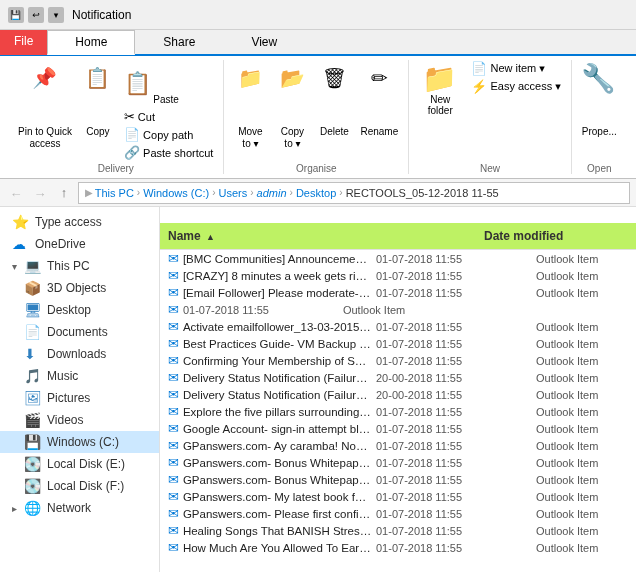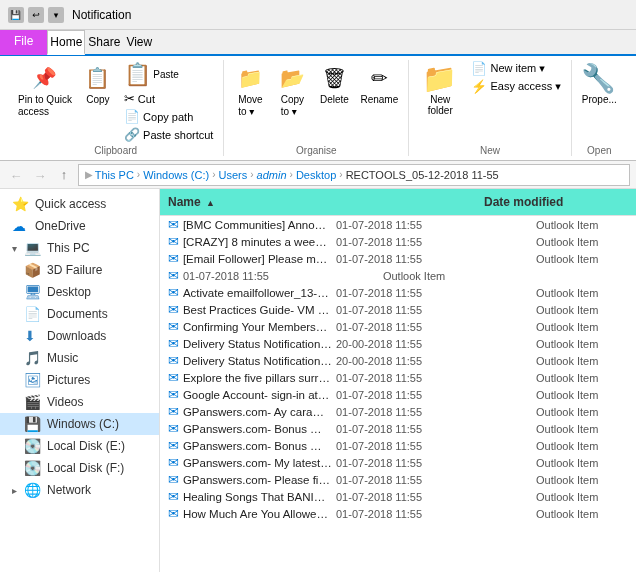--- a/index.html
+++ b/index.html
@@ -18,34 +18,34 @@
     .title-icon { width: 16px; height: 16px; background: #bbb; border-radius: 2px; display: flex; align-items: center; justify-content: center; font-size: 9px; }
 
     
     .ribbon-tabs {
       display: flex;
       background: #f0f0f0;
       border-bottom: 2px solid #0078d7;
       padding-left: 0;
     }
     .ribbon-tab {
-      padding: 4px 2px;
+      padding: 4px 27px;
       font-size: 12px;
       cursor: pointer;
       border: 1px solid transparent;
       margin-bottom: -1px;
     }
     .ribbon-tab.active {
       background: #fff;
       border: 1px solid #c0c0c0;
       border-bottom: 2px solid #fff;
       color: #000;
     }
     .ribbon-tab.file {
-      background: #d946ef;
+      background: #ef4444;
       color: #fff;
       border: none;
       padding: 4px 14px;
     }
 
     
     .ribbon {
       background: #fff;
       border-bottom: 1px solid #c0c0c0;
       padding: 4px 8px;
@@ -86,22 +86,23 @@
     .ribbon-btn .icon-box {
       width: 32px;
       height: 32px;
       display: flex;
       align-items: center;
       justify-content: center;
       font-size: 20px;
     }
     .ribbon-btn .btn-label {
       font-size: 10px;
-      text-align: left;
+      text-align: center;
       line-height: 1.2;
+      margin-top: 32px;
     }
     .ribbon-btn-small {
       display: flex;
       align-items: center;
       cursor: pointer;
       padding: 1px 4px;
       border-radius: 2px;
       gap: 3px;
       font-size: 11px;
       white-space: nowrap;
@@ -200,41 +201,42 @@
       display: flex;
       flex-direction: column;
     }
     .file-header {
       display: flex;
       border-bottom: 1px solid #e0e0e0;
       padding: 4px 0;
       font-size: 12px;
       font-weight: 600;
       color: #333;
-      background: #5eead4;
+      background: #bef264;
+      margin-top: 16px;
     }
     .file-header-cell {
       padding: 2px 8px;
       cursor: pointer;
     }
     .file-header-cell.name-col { flex: 1; }
     .file-header-cell.date-col { width: 160px; }
     .file-header-cell.type-col { width: 100px; }
     .file-list { overflow-y: auto; flex: 1; }
     .file-row {
       display: flex;
       align-items: center;
       padding: 1px 0;
       cursor: pointer;
       font-size: 11.5px;
     }
     .file-row .file-icon { font-size: 13px; margin: 0 4px 0 8px; flex-shrink: 0; color: #0078d7; }
     .file-row .file-name { flex: 1; overflow: hidden; text-overflow: ellipsis; white-space: nowrap; color: #222; padding-right: 4px; }
     .file-row .file-date { width: 160px; color: #555; font-size: 11px; white-space: nowrap; }
-    .file-row .file-type { width: 100px; color: #555; font-size: 11px; white-space: nowrap; margin-left: 40px; }
+    .file-row .file-type { width: 100px; color: #555; font-size: 11px; white-space: nowrap; }
 
     .sort-arrow { font-size: 9px; margin-left: 2px; }
 
     
     ::-webkit-scrollbar { width: 8px; }
     ::-webkit-scrollbar-track { background: #f5f5f5; }
     ::-webkit-scrollbar-thumb { background: #c0c0c0; border-radius: 4px; }
   </style>
 </head>
 <body>
@@ -281,21 +283,21 @@
             <span class="icon-sm">📄</span>
             <span>Copy path</span>
           </div>
           <div class="ribbon-btn-small">
             <span class="icon-sm">🔗</span>
             <span>Paste shortcut</span>
           </div>
         </div>
       </div>
     </div>
-    <div class="ribbon-group-label">Clipboard</div>
+    <div class="ribbon-group-label">Delivery</div>
   </div>
 
   <div class="ribbon-group">
     <div class="ribbon-group-content">
       <div class="ribbon-btn">
         <div class="icon-box">📁</div>
         <div class="btn-label">Move<br>to ▾</div>
       </div>
       <div class="ribbon-btn">
         <div class="icon-box">📂</div>
@@ -362,34 +364,34 @@
     <span class="breadcrumb-sep">›</span>
     <span style="color:#333;">RECTOOLS_05-12-2018 11-55</span>
   </div>
 </div>
 
 <div class="main-content">
 
   <div class="sidebar">
     <div class="sidebar-item">
       <span class="item-icon" style="color:#f0a000;">⭐</span>
-      <span>Quick access</span>
+      <span>Type access</span>
     </div>
     <div class="sidebar-item">
       <span class="item-icon" style="color:#0078d7;">☁</span>
       <span>OneDrive</span>
     </div>
     <div class="sidebar-item">
       <span class="sidebar-expander">▾</span>
       <span class="item-icon" style="color:#555;">💻</span>
       <span>This PC</span>
     </div>
     <div class="sidebar-item" style="padding-left:24px;">
       <span class="item-icon" style="color:#6060c0;">📦</span>
-      <span>3D Failure</span>
+      <span>3D Objects</span>
     </div>
     <div class="sidebar-item" style="padding-left:24px;">
       <span class="item-icon" style="color:#3080c0;">🖥</span>
       <span>Desktop</span>
     </div>
     <div class="sidebar-item" style="padding-left:24px;">
       <span class="item-icon" style="color:#3080c0;">📄</span>
       <span>Documents</span>
     </div>
     <div class="sidebar-item" style="padding-left:24px;">

